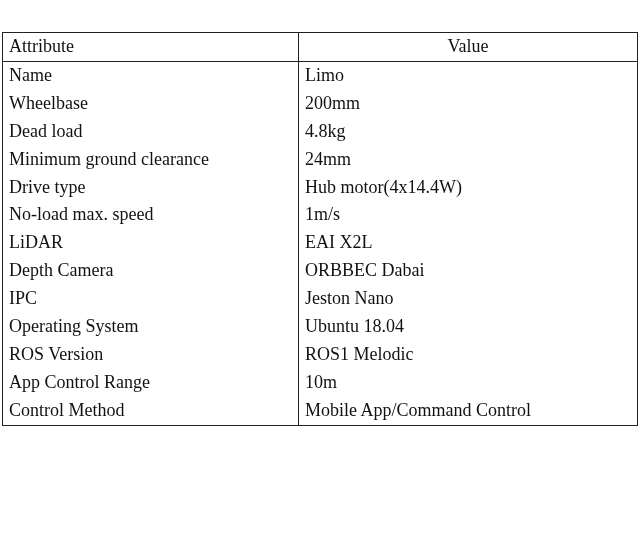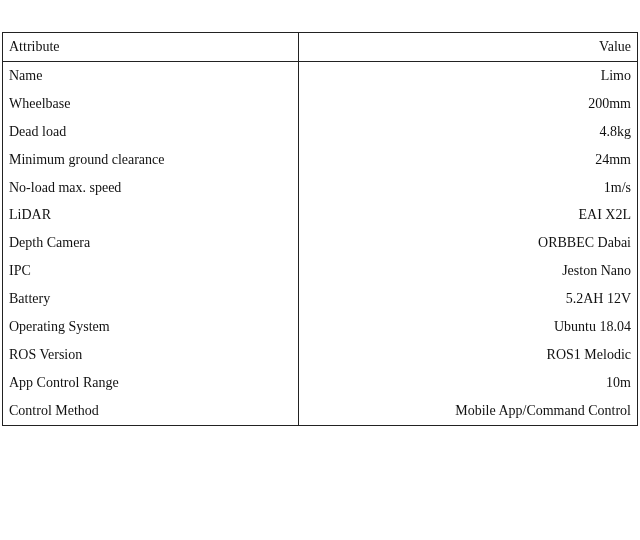--- a/index.html
+++ b/index.html
@@ -2,25 +2,25 @@
 <html><head>
 <meta charset="utf-8">
 <style>
   html, body { margin: 0; padding: 0; background: #ffffff; }
   body { width: 640px; height: 540px; overflow: hidden; position: relative;
          font-family: "DejaVu Serif", "Liberation Serif", serif; color: #111; }
   .caption-clip { position: absolute; top: -14px; left: 0; width: 640px; height: 20px;
                   font-size: 19px; text-align: center; color: #111; overflow: hidden; white-space: nowrap; }
   table.spec { position: absolute; left: 2px; top: 32px; width: 636px;
                border-collapse: collapse; border: 1.5px solid #222; }
-  table.spec th, table.spec td { font-weight: normal; font-size: 14px; line-height: 27.9px;
+  table.spec th, table.spec td { font-weight: normal; font-size: 18px; line-height: 27.9px;
                padding: 0 6px; height: 27.9px; white-space: nowrap;
                font-family: "Liberation Serif", "DejaVu Serif", serif; }
   table.spec th.attr, table.spec td.attr { text-align: left; width: 283px; border-right: 1.5px solid #222; }
-  table.spec th.val, table.spec td.val { text-align: right; }
+  table.spec th.val, table.spec td.val { }
   table.spec thead tr { border-bottom: 1.5px solid #222; }
 </style>
 </head>
 <body>
 
 <div class="caption-clip"></div>
 
 <table class="spec">
   <thead>
     <tr>
@@ -39,38 +39,38 @@
       </tr>
     <tr>
         <td class="attr">Dead load</td>
         <td class="val">4.8kg</td>
       </tr>
     <tr>
         <td class="attr">Minimum ground clearance</td>
         <td class="val">24mm</td>
       </tr>
     <tr>
+        <td class="attr">Drive type</td>
+        <td class="val">Hub motor(4x14.4W)</td>
+      </tr>
+    <tr>
         <td class="attr">No-load max. speed</td>
         <td class="val">1m/s</td>
       </tr>
     <tr>
         <td class="attr">LiDAR</td>
         <td class="val">EAI X2L</td>
       </tr>
     <tr>
         <td class="attr">Depth Camera</td>
         <td class="val">ORBBEC Dabai</td>
       </tr>
     <tr>
         <td class="attr">IPC</td>
         <td class="val">Jeston Nano</td>
-      </tr>
-    <tr>
-        <td class="attr">Battery</td>
-        <td class="val">5.2AH 12V</td>
       </tr>
     <tr>
         <td class="attr">Operating System</td>
         <td class="val">Ubuntu 18.04</td>
       </tr>
     <tr>
         <td class="attr">ROS Version</td>
         <td class="val">ROS1 Melodic</td>
       </tr>
     <tr>

